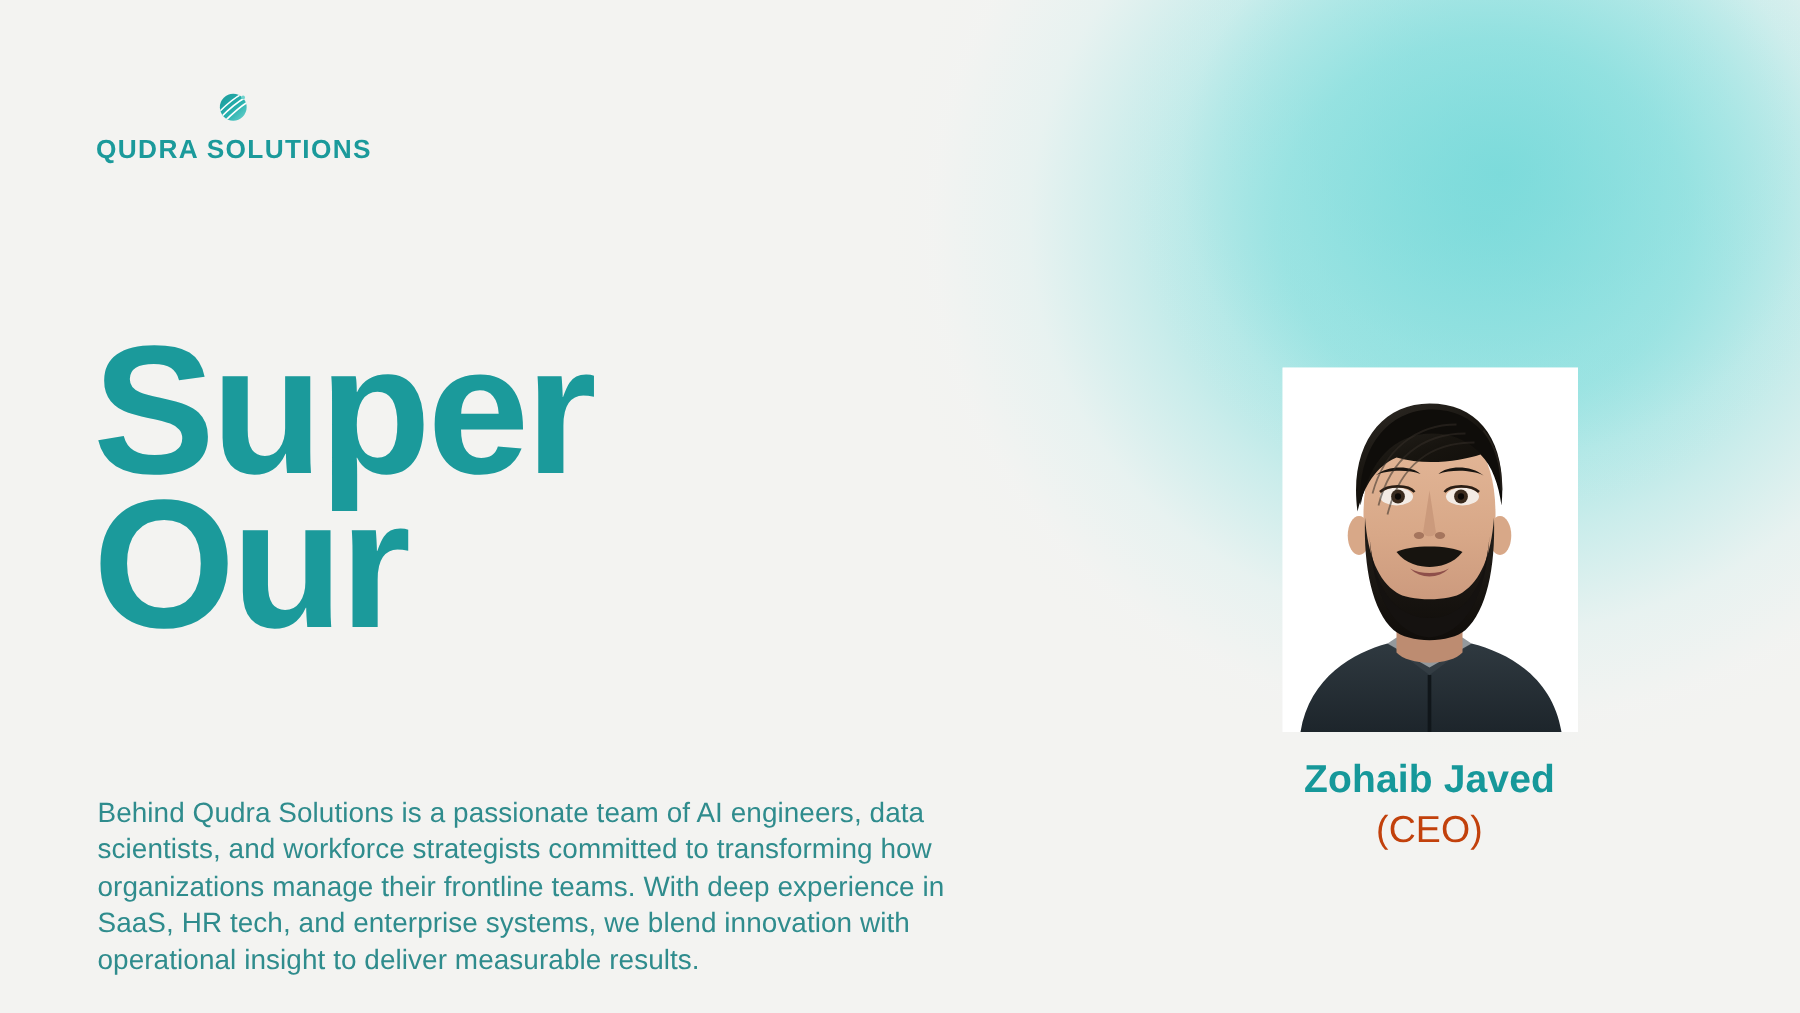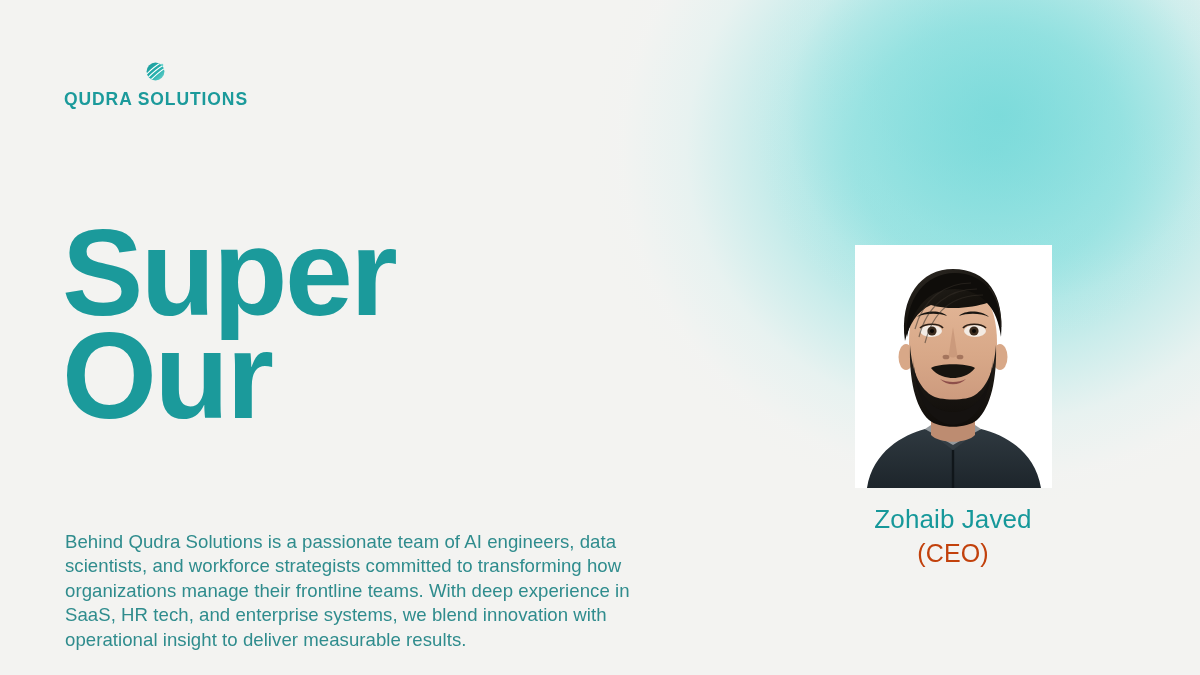--- a/index.html
+++ b/index.html
@@ -126,21 +126,21 @@
     display: block;
   }
   .member-photo svg {
     display: block;
     width: 197px;
     height: 243px;
   }
   .member-name {
     margin-top: 17px;
     font-size: 26px;
-    font-weight: normal;
+    font-weight: bold;
     color: #16989a;
     letter-spacing: 0.1px;
     line-height: 1.15;
   }
   .member-role {
     margin-top: 4px;
     font-size: 25px;
     font-weight: normal;
     color: #c2410c;
     letter-spacing: 0.1px;

